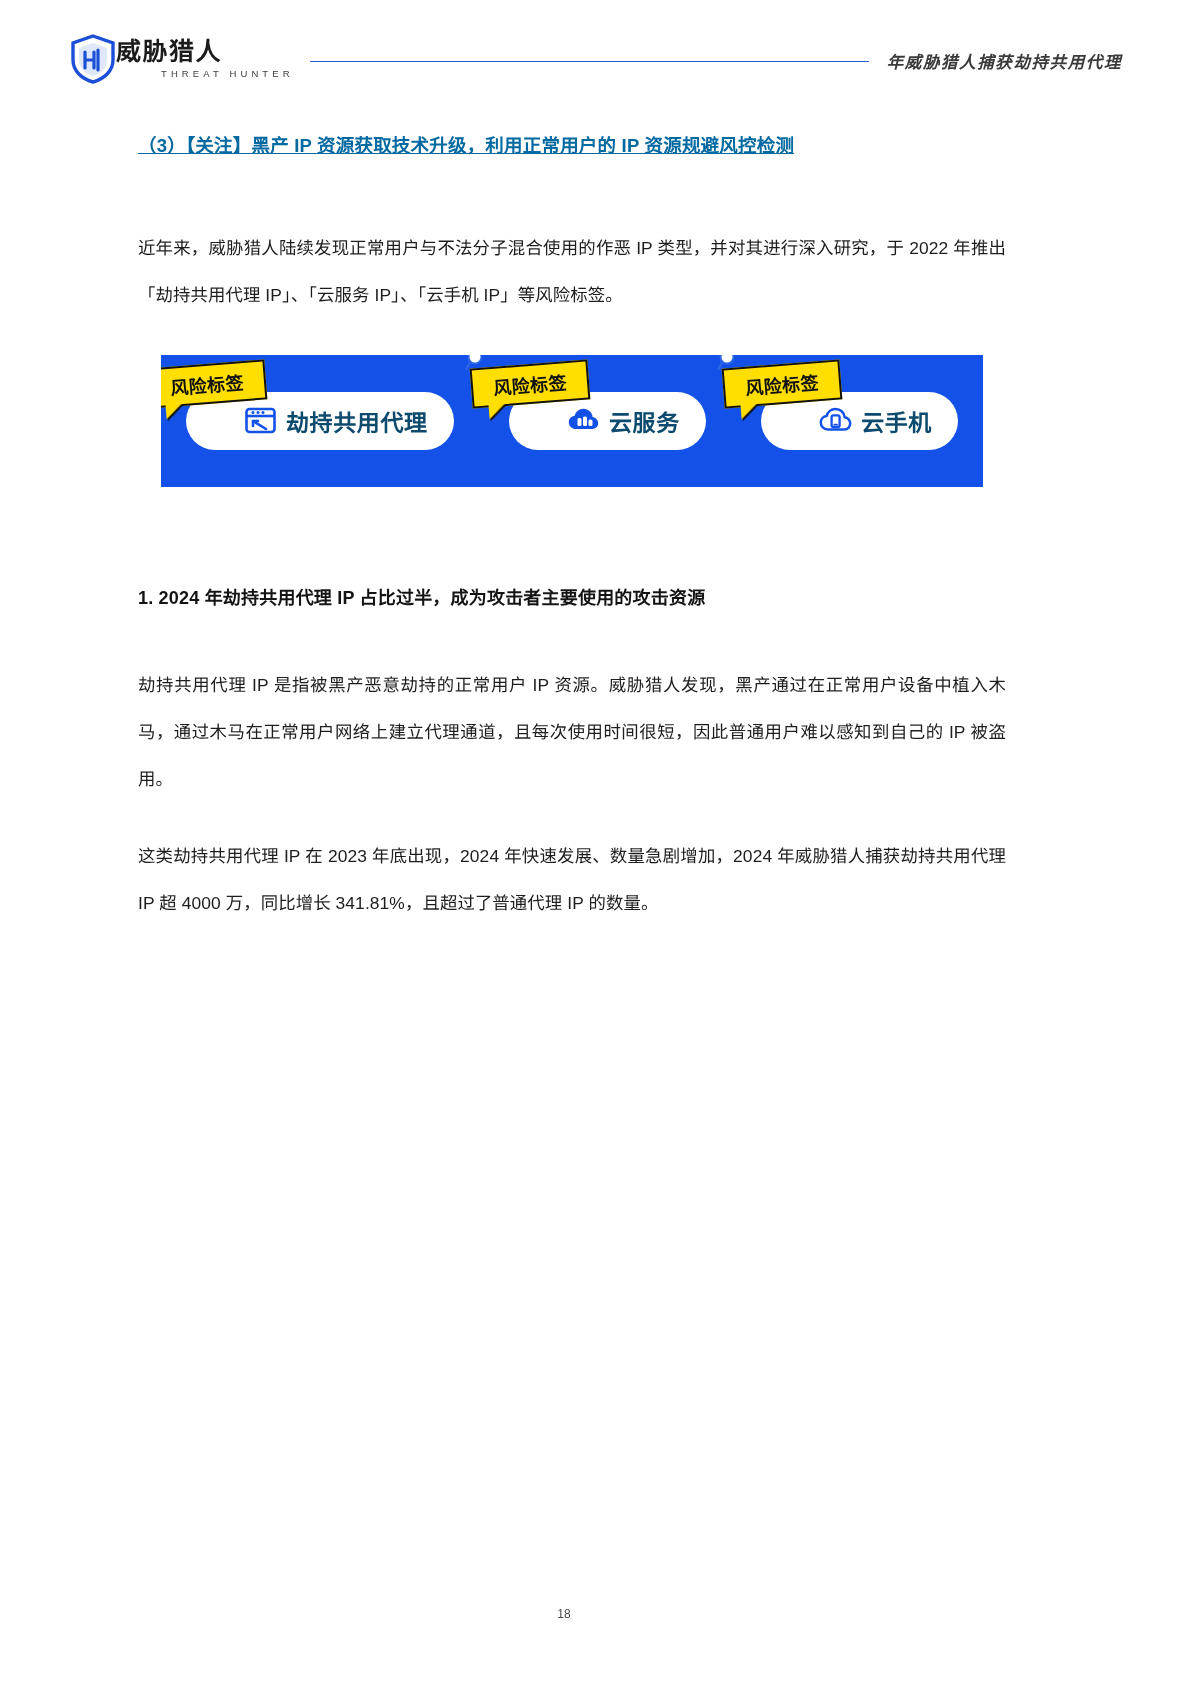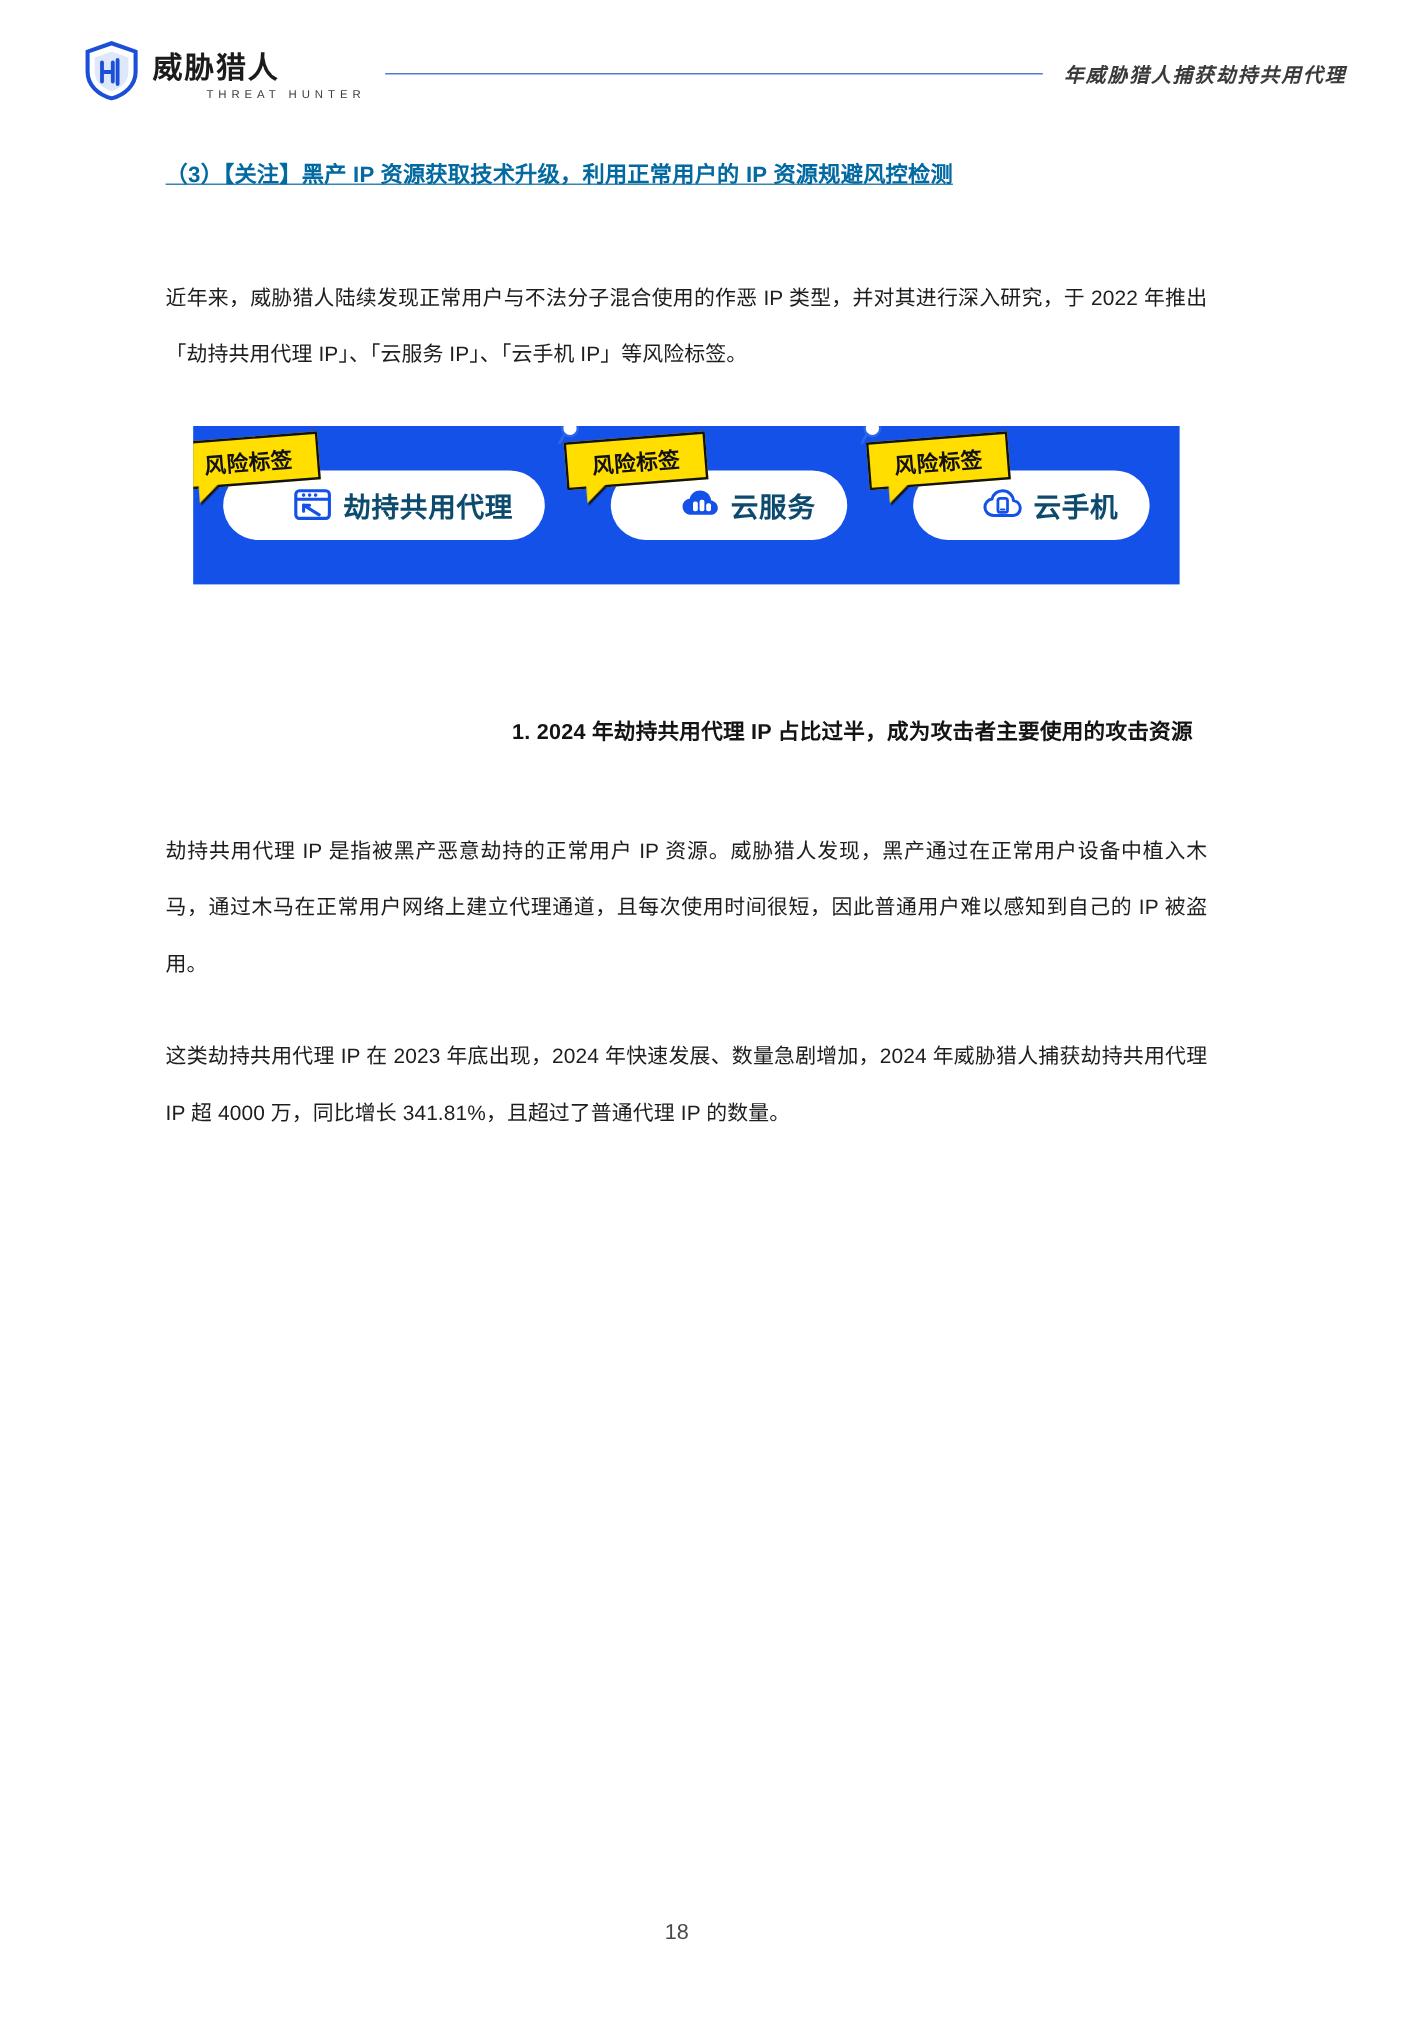--- a/index.html
+++ b/index.html
@@ -26,23 +26,23 @@
     position: absolute;
     left: 0;
     top: 0;
     width: 1190px;
     height: 118px;
     display: flex;
     align-items: center;
   }
   .brand {
     display: flex;
-    align-items: flex-end;
+    align-items: center;
     margin-left: 70px;
-    gap: 11px;
+    gap: 0;
   }
   .brand-shield {
     width: 46px;
     height: 50px;
     flex: 0 0 auto;
   }
   .brand-words {
     display: flex;
     flex-direction: column;
     justify-content: center;
@@ -96,28 +96,27 @@
     margin: 0;
     font-size: 18.5px;
     font-weight: 700;
     letter-spacing: 0.2px;
     color: #0369a1;
     line-height: 1.5;
     white-space: nowrap;
     text-decoration: underline;
   }
   h3.num-heading {
-    margin: 12px;
+    margin: 0;
     font-size: 18px;
     font-weight: 700;
     letter-spacing: 0.2px;
     color: #141414;
     line-height: 1.5;
     white-space: nowrap;
-    text-align: right;
   }
   p.para {
     margin: 0;
     font-size: 17.4px;
     line-height: 47px;
     color: #1d1d1d;
     text-align: justify;
     text-justify: inter-ideograph;
     letter-spacing: 0.1px;
   }
@@ -217,21 +216,21 @@
     z-index: 4;
   }
 
   
   .page-number {
     position: absolute;
     left: 0;
     bottom: 62px;
     width: 1128px;
     text-align: center;
-    font-size: 18px;
+    font-size: 12px;
     color: #4a4a4a;
   }
 </style>
 </head>
 <body>
 
 <div class="page">
 
   <div class="page-header">
     <div class="brand">

